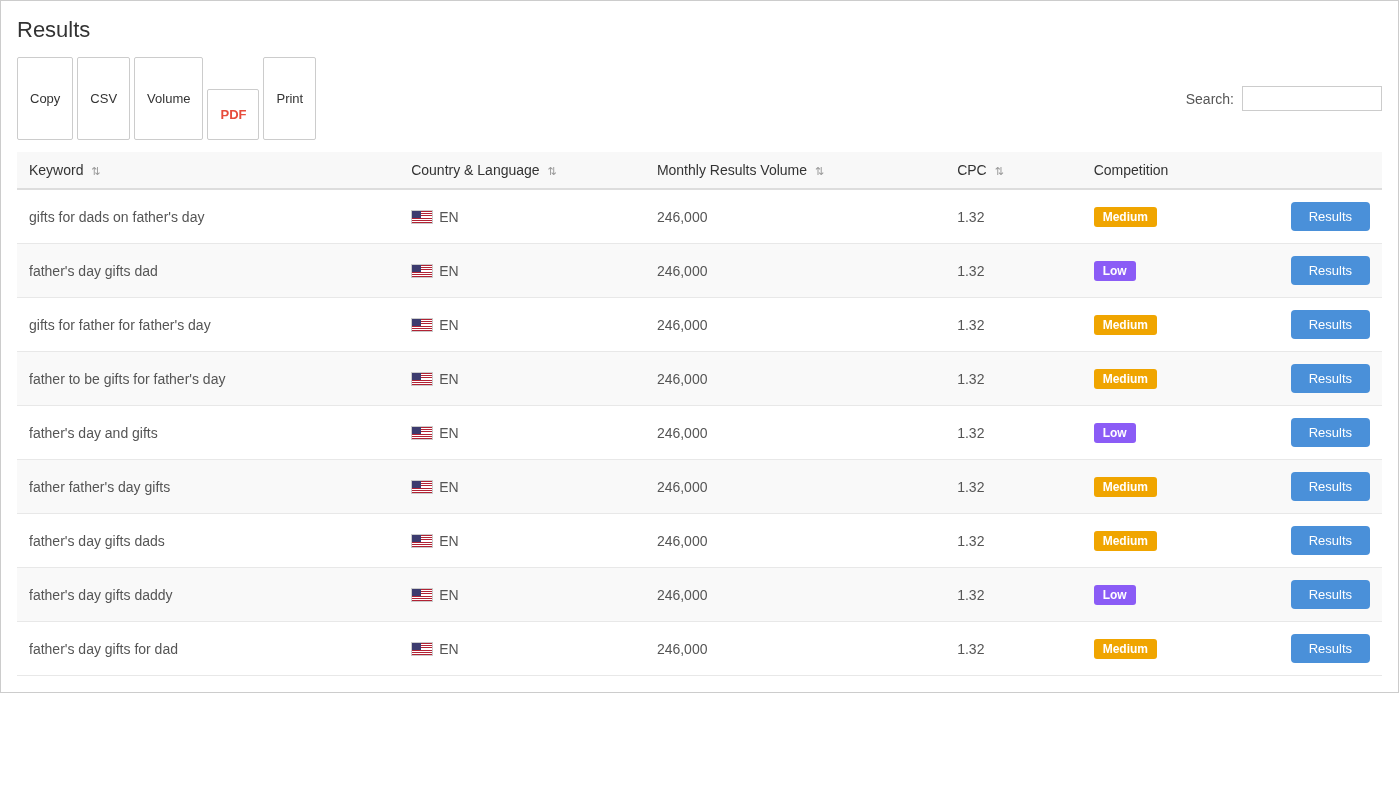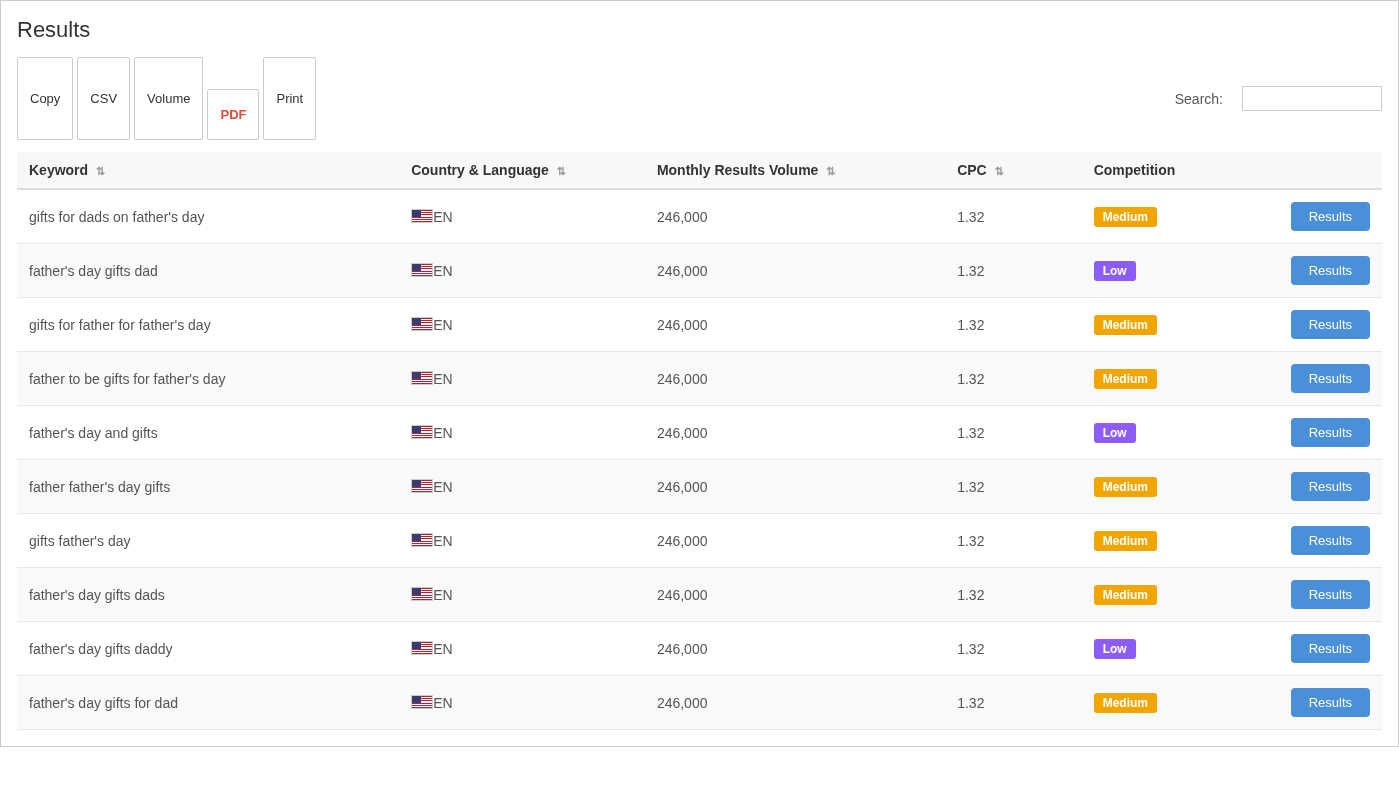--- a/index.html
+++ b/index.html
@@ -27,21 +27,21 @@
       justify-content: space-between;
       margin-bottom: 12px;
     }
     .toolbar-left {
       display: flex;
       gap: 4px;
     }
     .toolbar-right {
       display: flex;
       align-items: center;
-      gap: 19px;
+      gap: 8px;
     }
     .btn-export {
       border: 1px solid #ccc;
       background: #fff;
       padding: 17px 12px;
       cursor: pointer;
       font-size: 13px;
       border-radius: 2px;
       color: #333;
     }
@@ -57,21 +57,21 @@
       width: 100%;
       border-collapse: collapse;
     }
     thead tr {
       background: #f8f8f8;
       border-bottom: 2px solid #ddd;
     }
     thead th {
       text-align: left;
       padding: 10px 12px;
-      font-weight: bold;
+      font-weight: normal;
       font-size: 14px;
       color: #333;
       white-space: nowrap;
     }
     thead th .sort-icon {
       display: inline-block;
       margin-left: 4px;
       color: #999;
       font-size: 11px;
     }
@@ -80,20 +80,22 @@
     }
     tbody tr:nth-child(odd) { background: #fff; }
     tbody tr:nth-child(even) { background: #f9f9f9; }
     tbody td {
       padding: 12px 12px;
       font-size: 14px;
       color: #555;
     }
     .flag-cell {
       display: flex;
+      align-items: center;
+      gap: 6px;
     }
     .flag {
       display: inline-block;
       width: 22px;
       height: 14px;
       background: linear-gradient(
         to bottom,
         #B22234 0%, #B22234 7.7%,
         #fff 7.7%, #fff 15.4%,
         #B22234 15.4%, #B22234 23.1%,
@@ -289,37 +291,20 @@
       <td class="col-volume">246,000</td>
       <td class="col-cpc">1.32</td>
       <td class="col-competition">
         <span class="badge badge-medium">Medium</span>
       </td>
       <td class="col-action">
         <button class="btn-results">Results</button>
       </td>
     </tr>
         <tr>
-      <td class="col-keyword">gifts father's day</td>
-      <td class="col-country">
-        <div class="flag-cell">
-          <span class="flag"></span>
-          <span>EN</span>
-        </div>
-      </td>
-      <td class="col-volume">246,000</td>
-      <td class="col-cpc">1.32</td>
-      <td class="col-competition">
-        <span class="badge badge-medium">Medium</span>
-      </td>
-      <td class="col-action">
-        <button class="btn-results">Results</button>
-      </td>
-    </tr>
-        <tr>
       <td class="col-keyword">father's day gifts dads</td>
       <td class="col-country">
         <div class="flag-cell">
           <span class="flag"></span>
           <span>EN</span>
         </div>
       </td>
       <td class="col-volume">246,000</td>
       <td class="col-cpc">1.32</td>
       <td class="col-competition">

